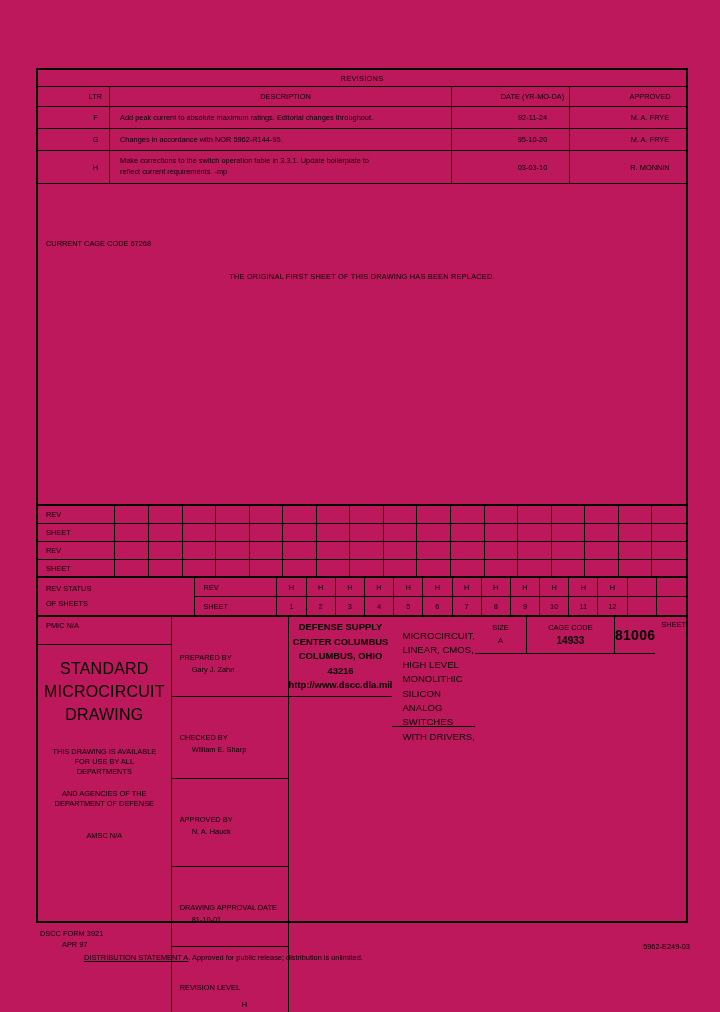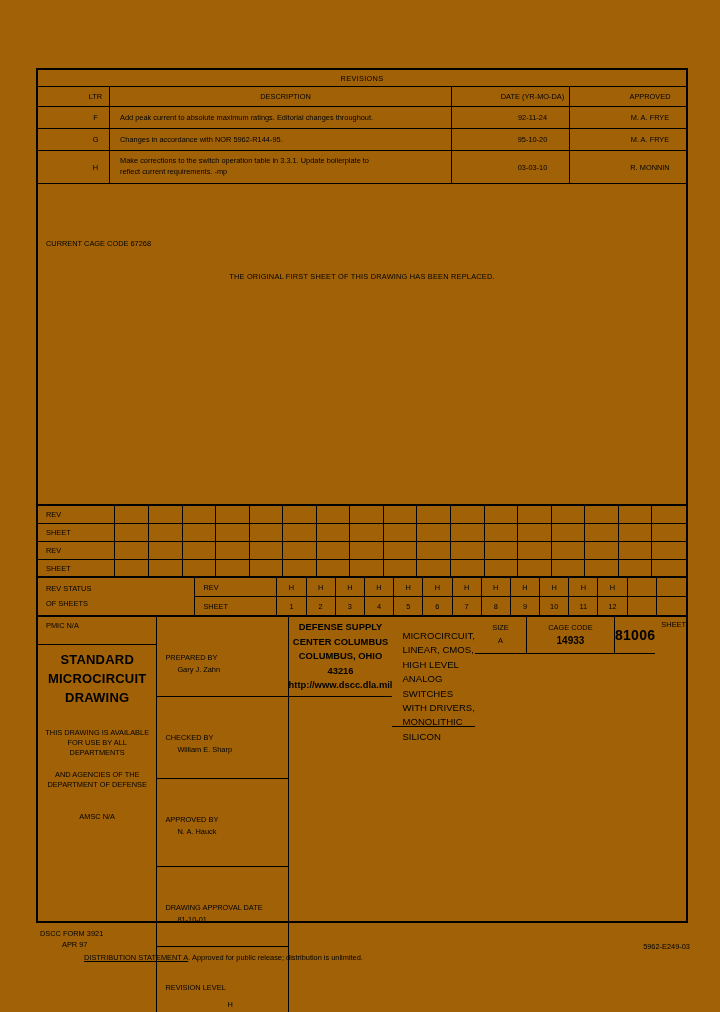--- a/index.html
+++ b/index.html
@@ -7,21 +7,21 @@
     padding: 0;
     background: #d8d8d8;
   }
   body {
     font-family: "Liberation Sans", sans-serif;
   }
   #page {
     position: relative;
     width: 720px;
     height: 1012px;
-    background: #a16207;
+    background: #be185d;
     overflow: hidden;
   }
   
   .frame {
     position: absolute;
     left: 36px;
     top: 68px;
     width: 652px;
     height: 855px;
     border: 2px solid #000;
@@ -128,22 +128,22 @@
               display: flex; flex-direction: column; }
   .tb-mid   { width: 177px; box-sizing: border-box; border-right: 1px solid #000;
               display: flex; flex-direction: column; }
   .tb-right { flex: 1; display: flex; flex-direction: row; }
 
   .pmic { height: 28px; border-bottom: 1px solid #000; padding: 4px 0 0 8px;
           font-size: 7.4px; box-sizing: border-box; }
 
   .smd-area { flex: 1; padding: 6px 6px 0 6px; box-sizing: border-box;
               text-align: center; }
-  .smd-title { font-weight: bold; font-size: 13px; line-height: 1.45;
-               letter-spacing: .2px; }
+  .smd-title { font-weight: normal; font-size: 16px; line-height: 1.45;
+               letter-spacing: .2px; margin-top: 6px; }
   .smd-avail { font-size: 7.4px; line-height: 1.4; margin-top: 20px; }
   .smd-dept  { font-size: 7.4px; line-height: 1.4; margin-top: 11px; }
   .smd-amsc  { font-size: 7.4px; margin-top: 22px; }
 
   .sig { border-bottom: 1px solid #000; box-sizing: border-box;
          padding: 4px 0 0 8px; font-size: 7.4px; margin-top: 32px; }
   .sig .lab { display: block; }
   .sig .val { display: block; padding-left: 12px; margin-top: 3px; }
   .sig-prep { height: 48px; }
   .sig-chk  { height: 50px; }
@@ -399,22 +399,22 @@
       </div>
 
       <div class="tb-right">
         <div class="agency">
           <div>DEFENSE SUPPLY CENTER COLUMBUS</div>
           <div>COLUMBUS, OHIO  43216</div>
           <div>http://www.dscc.dla.mil</div>
         </div>
         <div class="subject">
           <div>MICROCIRCUIT, LINEAR, CMOS, HIGH LEVEL</div>
+          <div>MONOLITHIC SILICON</div>
           <div>ANALOG SWITCHES WITH DRIVERS,</div>
-          <div>MONOLITHIC SILICON</div>
         </div>
         <div class="idrow">
           <div class="id-size">
             <div>SIZE</div>
             <div>A</div>
           </div>
           <div class="id-cage">
             <div>CAGE CODE</div>
             <b>14933</b>
           </div>

